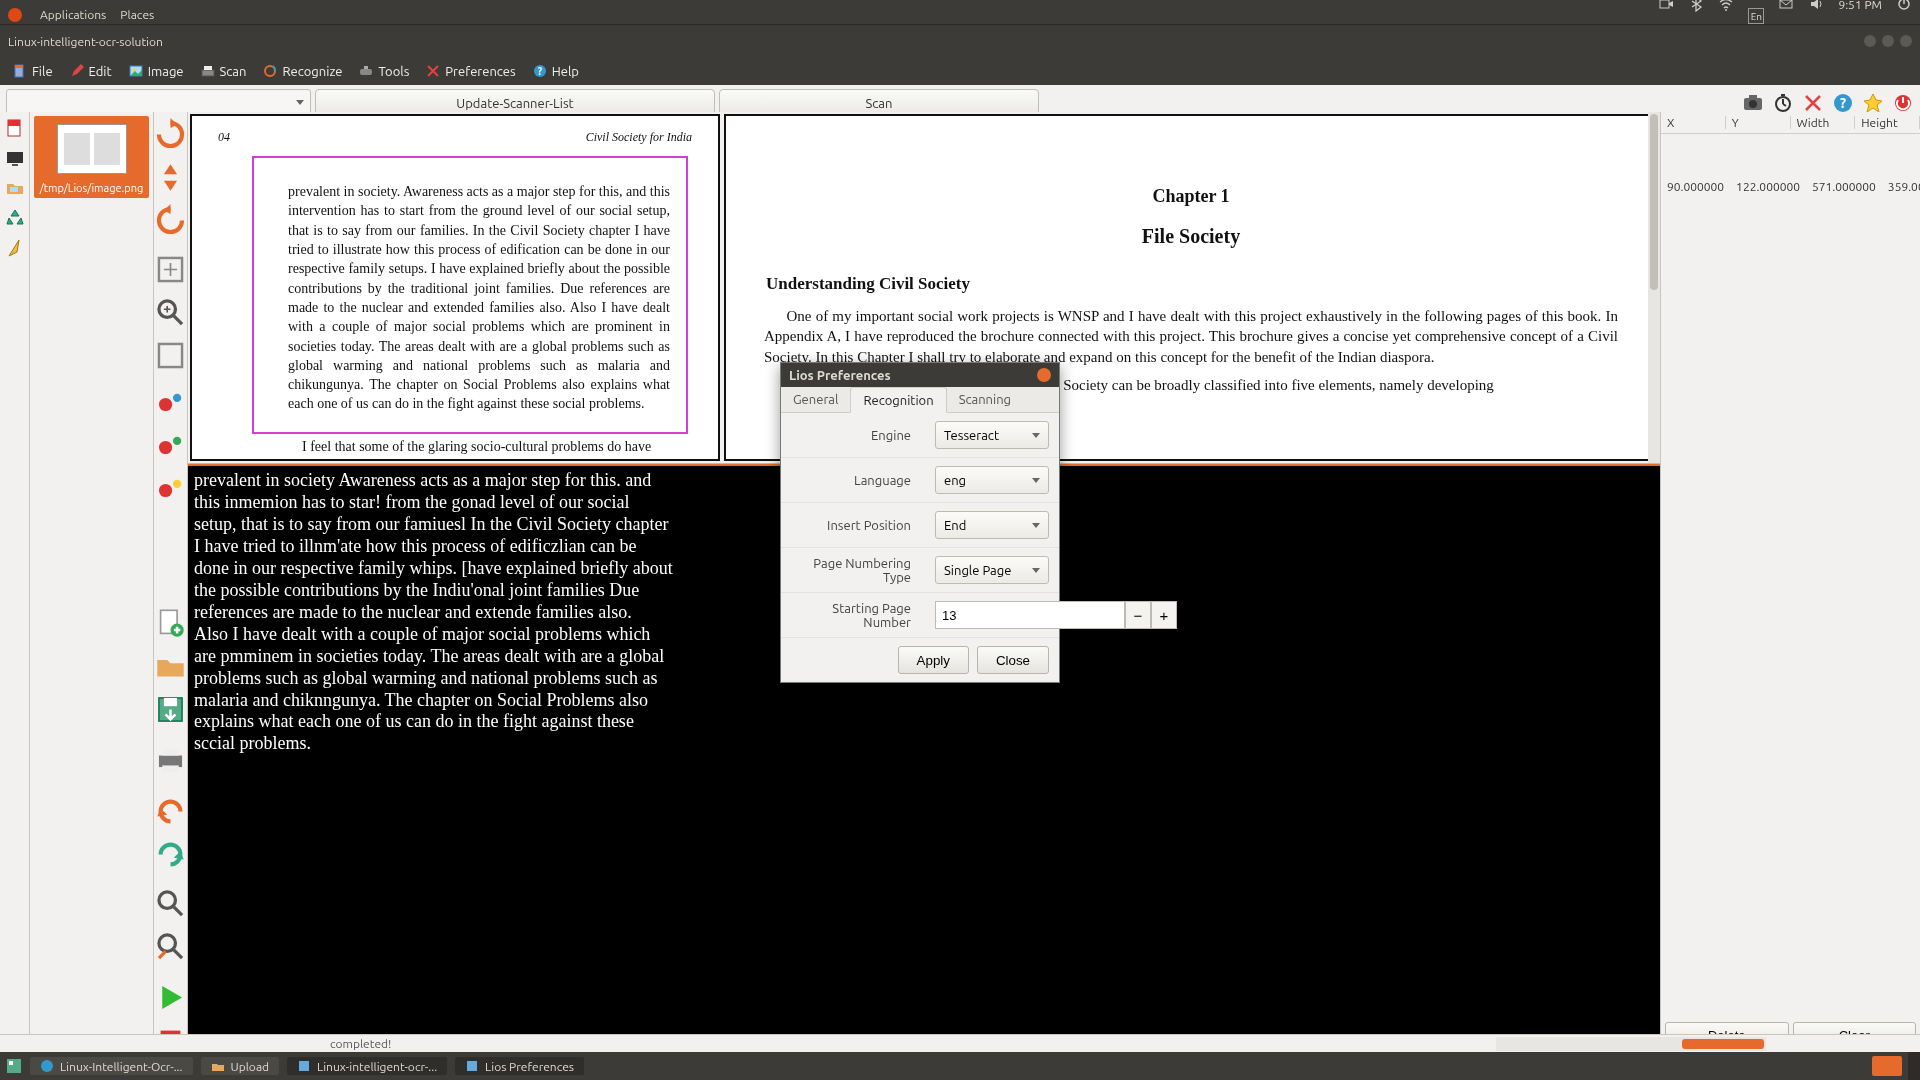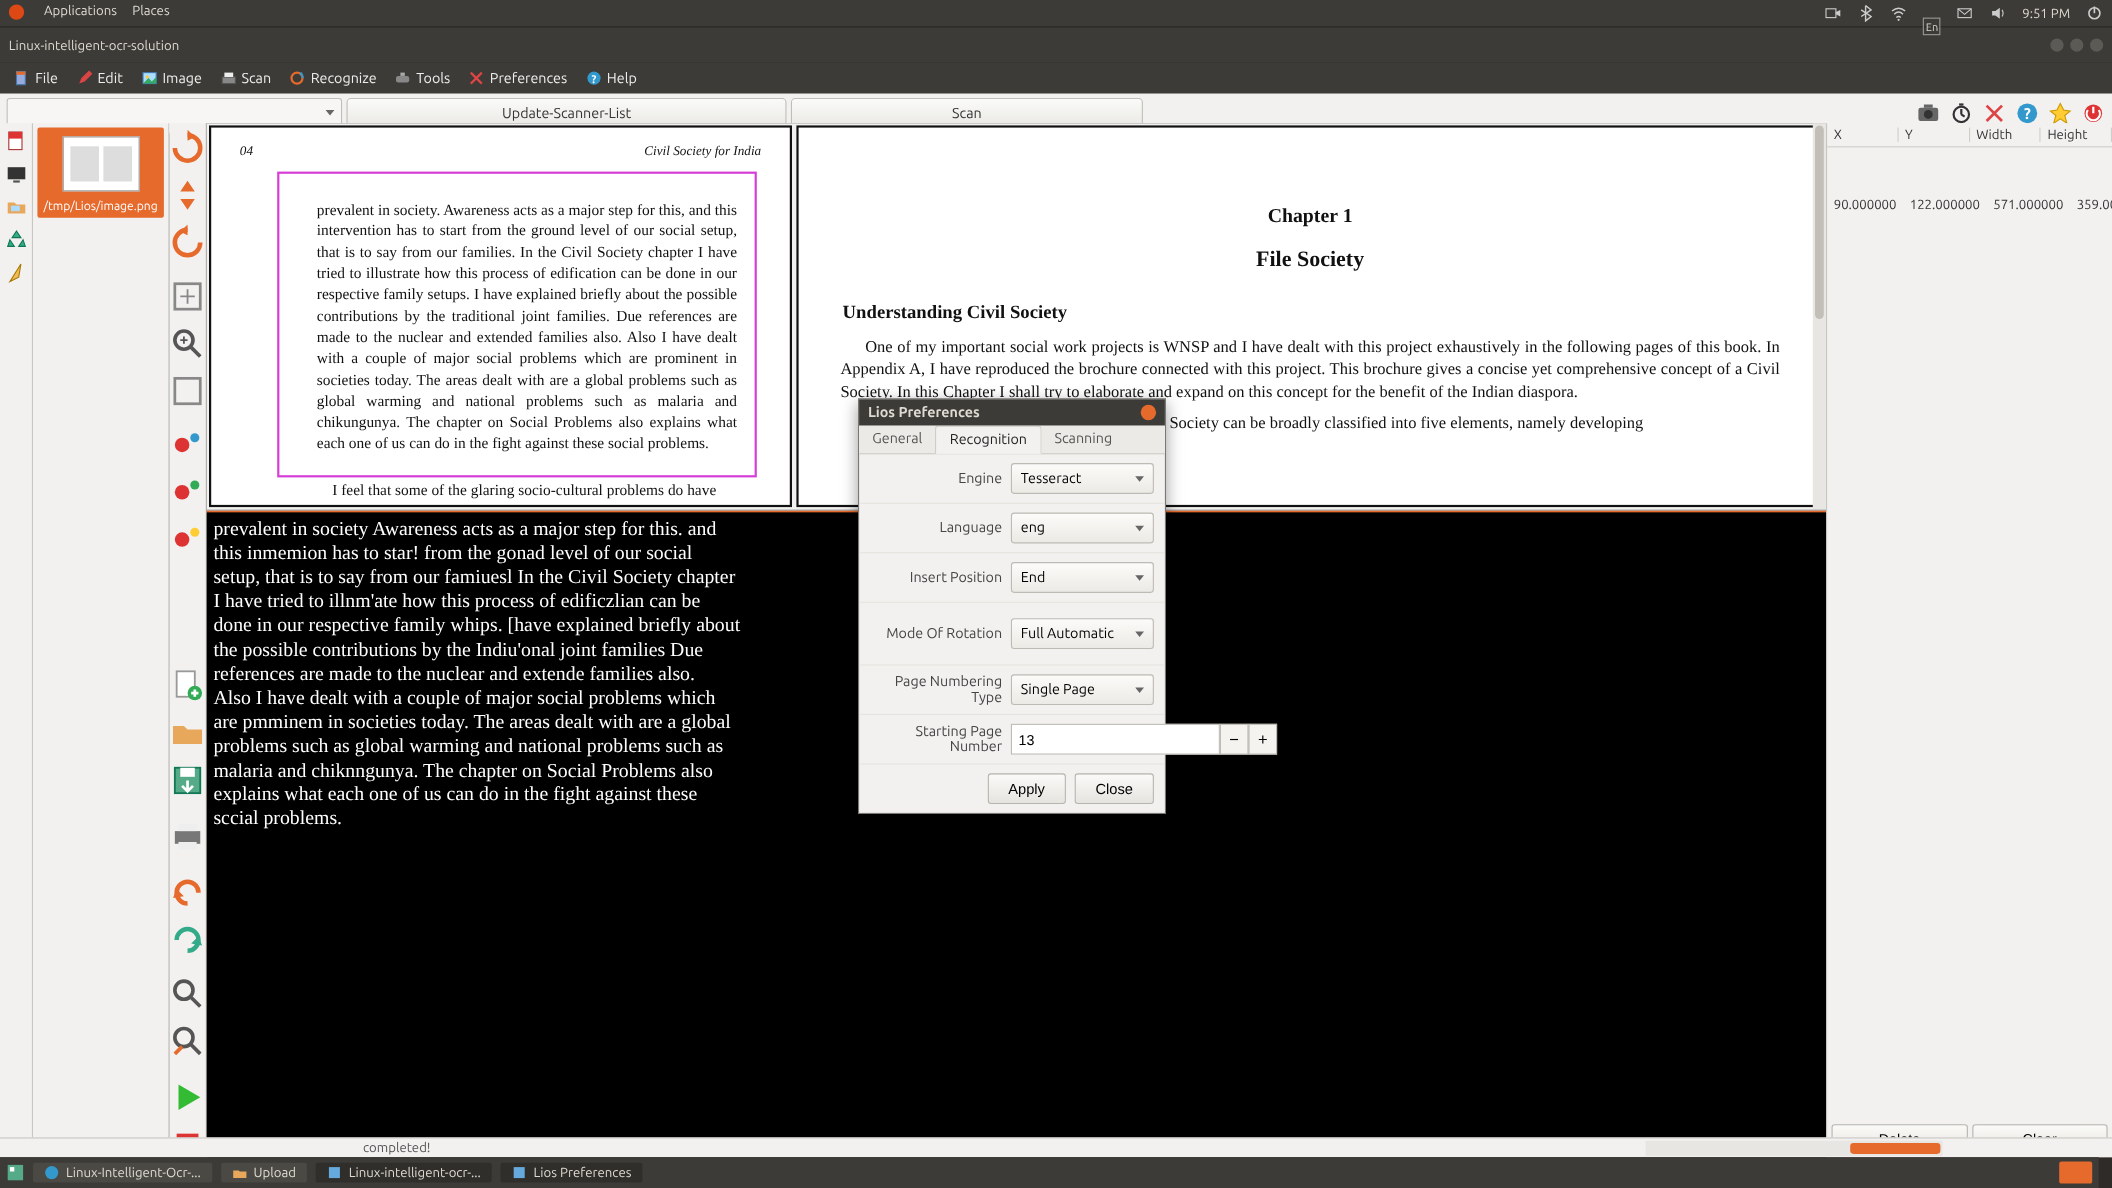--- a/index.html
+++ b/index.html
@@ -1,19 +1,19 @@
 <!DOCTYPE html>
 <html><head>
 <meta charset="utf-8">
 <style>
 * { box-sizing: border-box; margin: 0; padding: 0; }
 body { font-family: "Ubuntu", "Segoe UI", sans-serif; font-size: 13px; background: #2e2b28; width: 1920px; height: 1080px; overflow: hidden; position: relative; }
 
 
-.panel { height: 24px; background: #3c3b37; color: #dfdbd2; display: flex; align-items: center; padding: 0 8px; font-size: 12px; }
+.panel { height: 24px; background: #3c3b37; color: #dfdbd2; display: flex; align-items: flex-end; padding: 0 8px; font-size: 12px; }
 .panel .left { display: flex; gap: 14px; }
 .panel .right { margin-left: auto; display: flex; gap: 14px; align-items: center; }
 .panel .ubuntu-logo { width: 14px; height: 14px; border-radius: 50%; background: #dd4814; display: inline-block; margin-right: 4px; }
 .panel .ind { width: 16px; height: 16px; display: inline-flex; align-items: center; justify-content: center; color: #dfdbd2; }
 
 
 .winbar { height: 24px; background: #3c3b37; color: #dfdbd2; display: flex; align-items: center; padding: 16px 8px; font-size: 12px; border-top: 1px solid #2a2824; }
 .winbar .wbtns { margin-left: auto; display: flex; gap: 6px; }
 .winbar .wbtn { width: 12px; height: 12px; border-radius: 50%; background: #5b5a55; }
 
@@ -92,21 +92,21 @@
 .taskbar .titem.active { background: #2f2e2a; }
 .taskbar .wsw { margin-left: auto; width: 30px; height: 20px; background: #e66a2c; border-radius: 2px; }
 
 
 .dialog { position: absolute; left: 780px; top: 362px; width: 280px; background: #f2f1f0; border: 1px solid #7a7875; box-shadow: 0 4px 14px rgba(0,0,0,0.4); font-size: 13px; }
 .dialog .dtitle { height: 24px; background: #3c3b37; color: #dfdbd2; display: flex; align-items: center; padding: 0 8px; font-weight: bold; }
 .dialog .dclose { margin-left: auto; width: 14px; height: 14px; border-radius: 50%; background: #e66a2c; cursor: pointer; }
 .dialog .tabs { display: flex; background: #eceae6; border-bottom: 1px solid #cfcdc7; }
 .dialog .tab { padding: 5px 12px; cursor: pointer; color: #555; }
 .dialog .tab.active { background: #f2f1f0; border: 1px solid #cfcdc7; border-bottom: 1px solid #f2f1f0; margin-bottom: -1px; border-radius: 3px 3px 0 0; color: #222; }
-.dialog .row { display: flex; align-items: center; padding: 8px 10px; gap: 8px; border-bottom: 1px solid #e5e3de; }
+.dialog .row { display: flex; align-items: center; padding: 8px 10px; gap: 24px; border-bottom: 1px solid #e5e3de; }
 .dialog .row label { flex: 0 0 120px; text-align: right; color: #444; }
 .dialog .sel { flex: 1; height: 28px; border: 1px solid #bdbbb3; background: linear-gradient(#fcfbf9,#eceae5); border-radius: 3px; display: flex; align-items: center; padding: 0 8px; cursor: pointer; position: relative; }
 .dialog .sel .caret { margin-left: auto; border-top: 5px solid #666; border-left: 4px solid transparent; border-right: 4px solid transparent; }
 .dialog .spin { flex: 1; height: 28px; display: flex; }
 .dialog .spin input { flex: 1; border: 1px solid #bdbbb3; padding: 0 6px; font-size: 13px; }
 .dialog .spin button { width: 26px; border: 1px solid #bdbbb3; background: #f4f3ef; cursor: pointer; font-size: 15px; }
 .dialog .dbtns { display: flex; justify-content: flex-end; gap: 8px; padding: 8px 10px; }
 .dialog .dbtns button { height: 28px; padding: 0 18px; border: 1px solid #b7b5ae; background: linear-gradient(#fafaf8,#e6e4df); border-radius: 3px; cursor: pointer; }
 
 
@@ -582,27 +582,20 @@
         <span class="caret"></span>
       </div>
   </div>
   <div class="row">
     <label>Insert Position</label>
     <div class="sel">
         <span>End</span>
         <span class="caret"></span>
       </div>
   </div>
-  <div class="row" style="padding-top:14px;padding-bottom:14px">
-    <label>Mode Of Rotation</label>
-    <div class="sel">
-        <span>Full Automatic</span>
-        <span class="caret"></span>
-      </div>
-  </div>
   <div class="row">
     <label>Page Numbering Type</label>
     <div class="sel">
         <span>Single Page</span>
         <span class="caret"></span>
       </div>
   </div>
   <div class="row">
     <label>Starting Page Number</label>
     <div class="spin">

